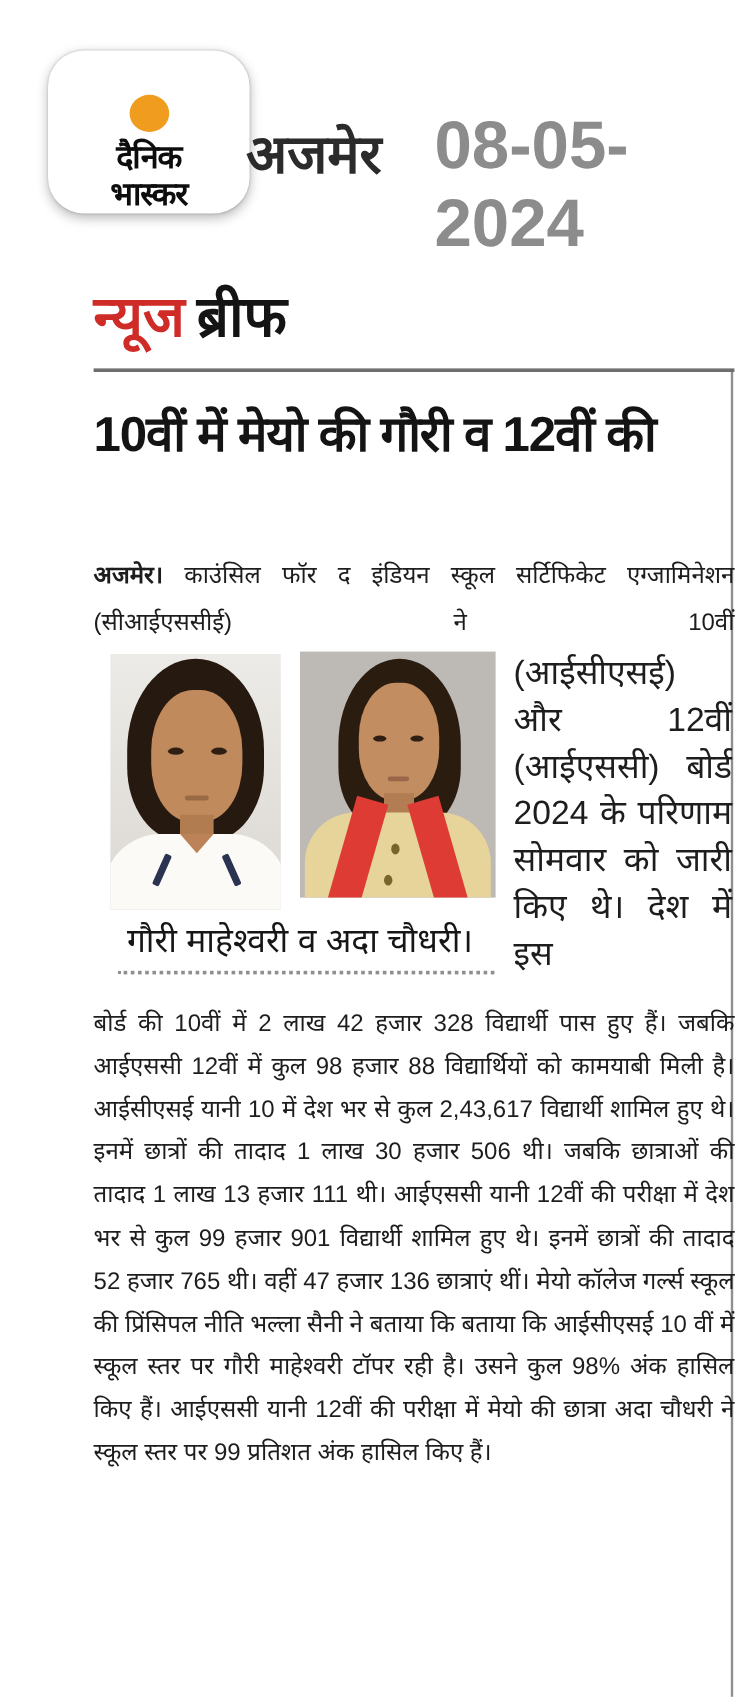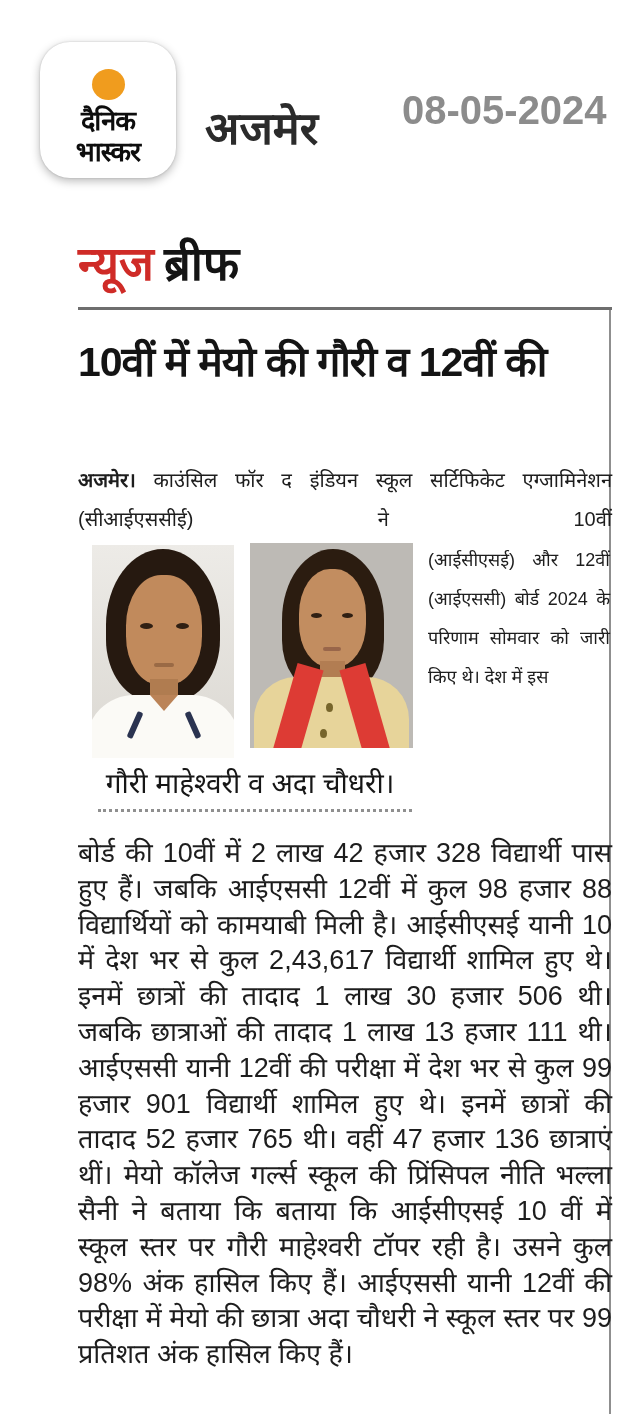--- a/index.html
+++ b/index.html
@@ -5,38 +5,37 @@
   * { margin:0; padding:0; box-sizing:border-box; }
   html,body { background:#ffffff; }
   body { font-family:"Liberation Sans", sans-serif; color:#1c1c1c; }
   .page {
     position:relative; width:622px; height:1422px; background:#ffffff;
     overflow:hidden;
   }
 
   
   .logo-box {
-    position:absolute; left:40px; top:42px; width:136px; height:136px;
+    position:absolute; left:40px; top:42px; width:168px; height:136px;
     background:#ffffff; border-radius:30px;
     box-shadow:0 3px 10px rgba(0,0,0,.28), 0 0 2px rgba(0,0,0,.18);
-    display:flex; flex-direction:column; align-items:center; justify-content:center;
+    display:flex; flex-direction:column; align-items:center; justify-content:flex-end;
   }
   .logo-dot {
     width:33px; height:31px; border-radius:50%;
     background:#f09c1e; margin-top:16px; margin-bottom:6px;
   }
   .logo-line { font-weight:700; font-size:27px; line-height:31px; color:#0d0d0d; letter-spacing:-1px; }
 
   .edition-title {
     position:absolute; left:205px; top:96px; font-size:45px; font-weight:700; color:#2b2b2b;
   }
   .edition-date {
-    position:absolute; left:362px; top:88px; font-size:40px; font-weight:700; color:#8c8c8c;
+    position:absolute; left:362px; top:88px; font-size:56px; font-weight:700; color:#8c8c8c;
     letter-spacing:0px;
-    margin-left:40px;
   }
 
   
   .section-header { position:absolute; left:78px; top:230px; font-size:47px; font-weight:700; }
   .section-hl { color:#cf2b27; }
   .section-rest { color:#141414; margin-left:10px; }
   .section-divider {
     position:absolute; left:78px; top:307px; width:534px; height:3px; background:#6e6e6e;
   }
   .right-border {
@@ -95,38 +94,38 @@
   .p2-strap { width:27px; height:95px; background:#dd3b34; }
   .p2-strap.l { left:34px; top:122px; transform:rotate(16deg); }
   .p2-strap.r { left:102px; top:122px; transform:rotate(-16deg); }
   .p2-spot { width:7px; height:9px; background:#77652c; border-radius:50%; }
   .p2-spot.a { left:76px; top:160px; }
   .p2-spot.b { left:70px; top:186px; }
 
   
   .right-col {
     position:absolute; left:428px; top:541px; width:182px;
-    font-size:18px; line-height:39px; color:#1d1d1d;
+    font-size:28px; line-height:39px; color:#1d1d1d;
     text-align:justify;
   }
 
   
   .caption {
     position:absolute; left:78px; top:763px; width:344px;
     font-size:28px; font-weight:400; color:#161616; text-align:center;
   }
   .caption-divider {
     position:absolute; left:98px; top:809px; width:314px; height:0;
     border-top:3px dotted #8f8f8f;
   }
 
   
   .body-para {
     position:absolute; left:78px; top:836px; width:534px;
-    font-size:27px; line-height:35.8px; color:#1d1d1d;
+    font-size:20px; line-height:35.8px; color:#1d1d1d;
     text-align:justify;
   }
 </style>
 </head>
 <body>
 
 <div class="page">
 
   <div class="logo-box">
     <div class="logo-dot"></div>

